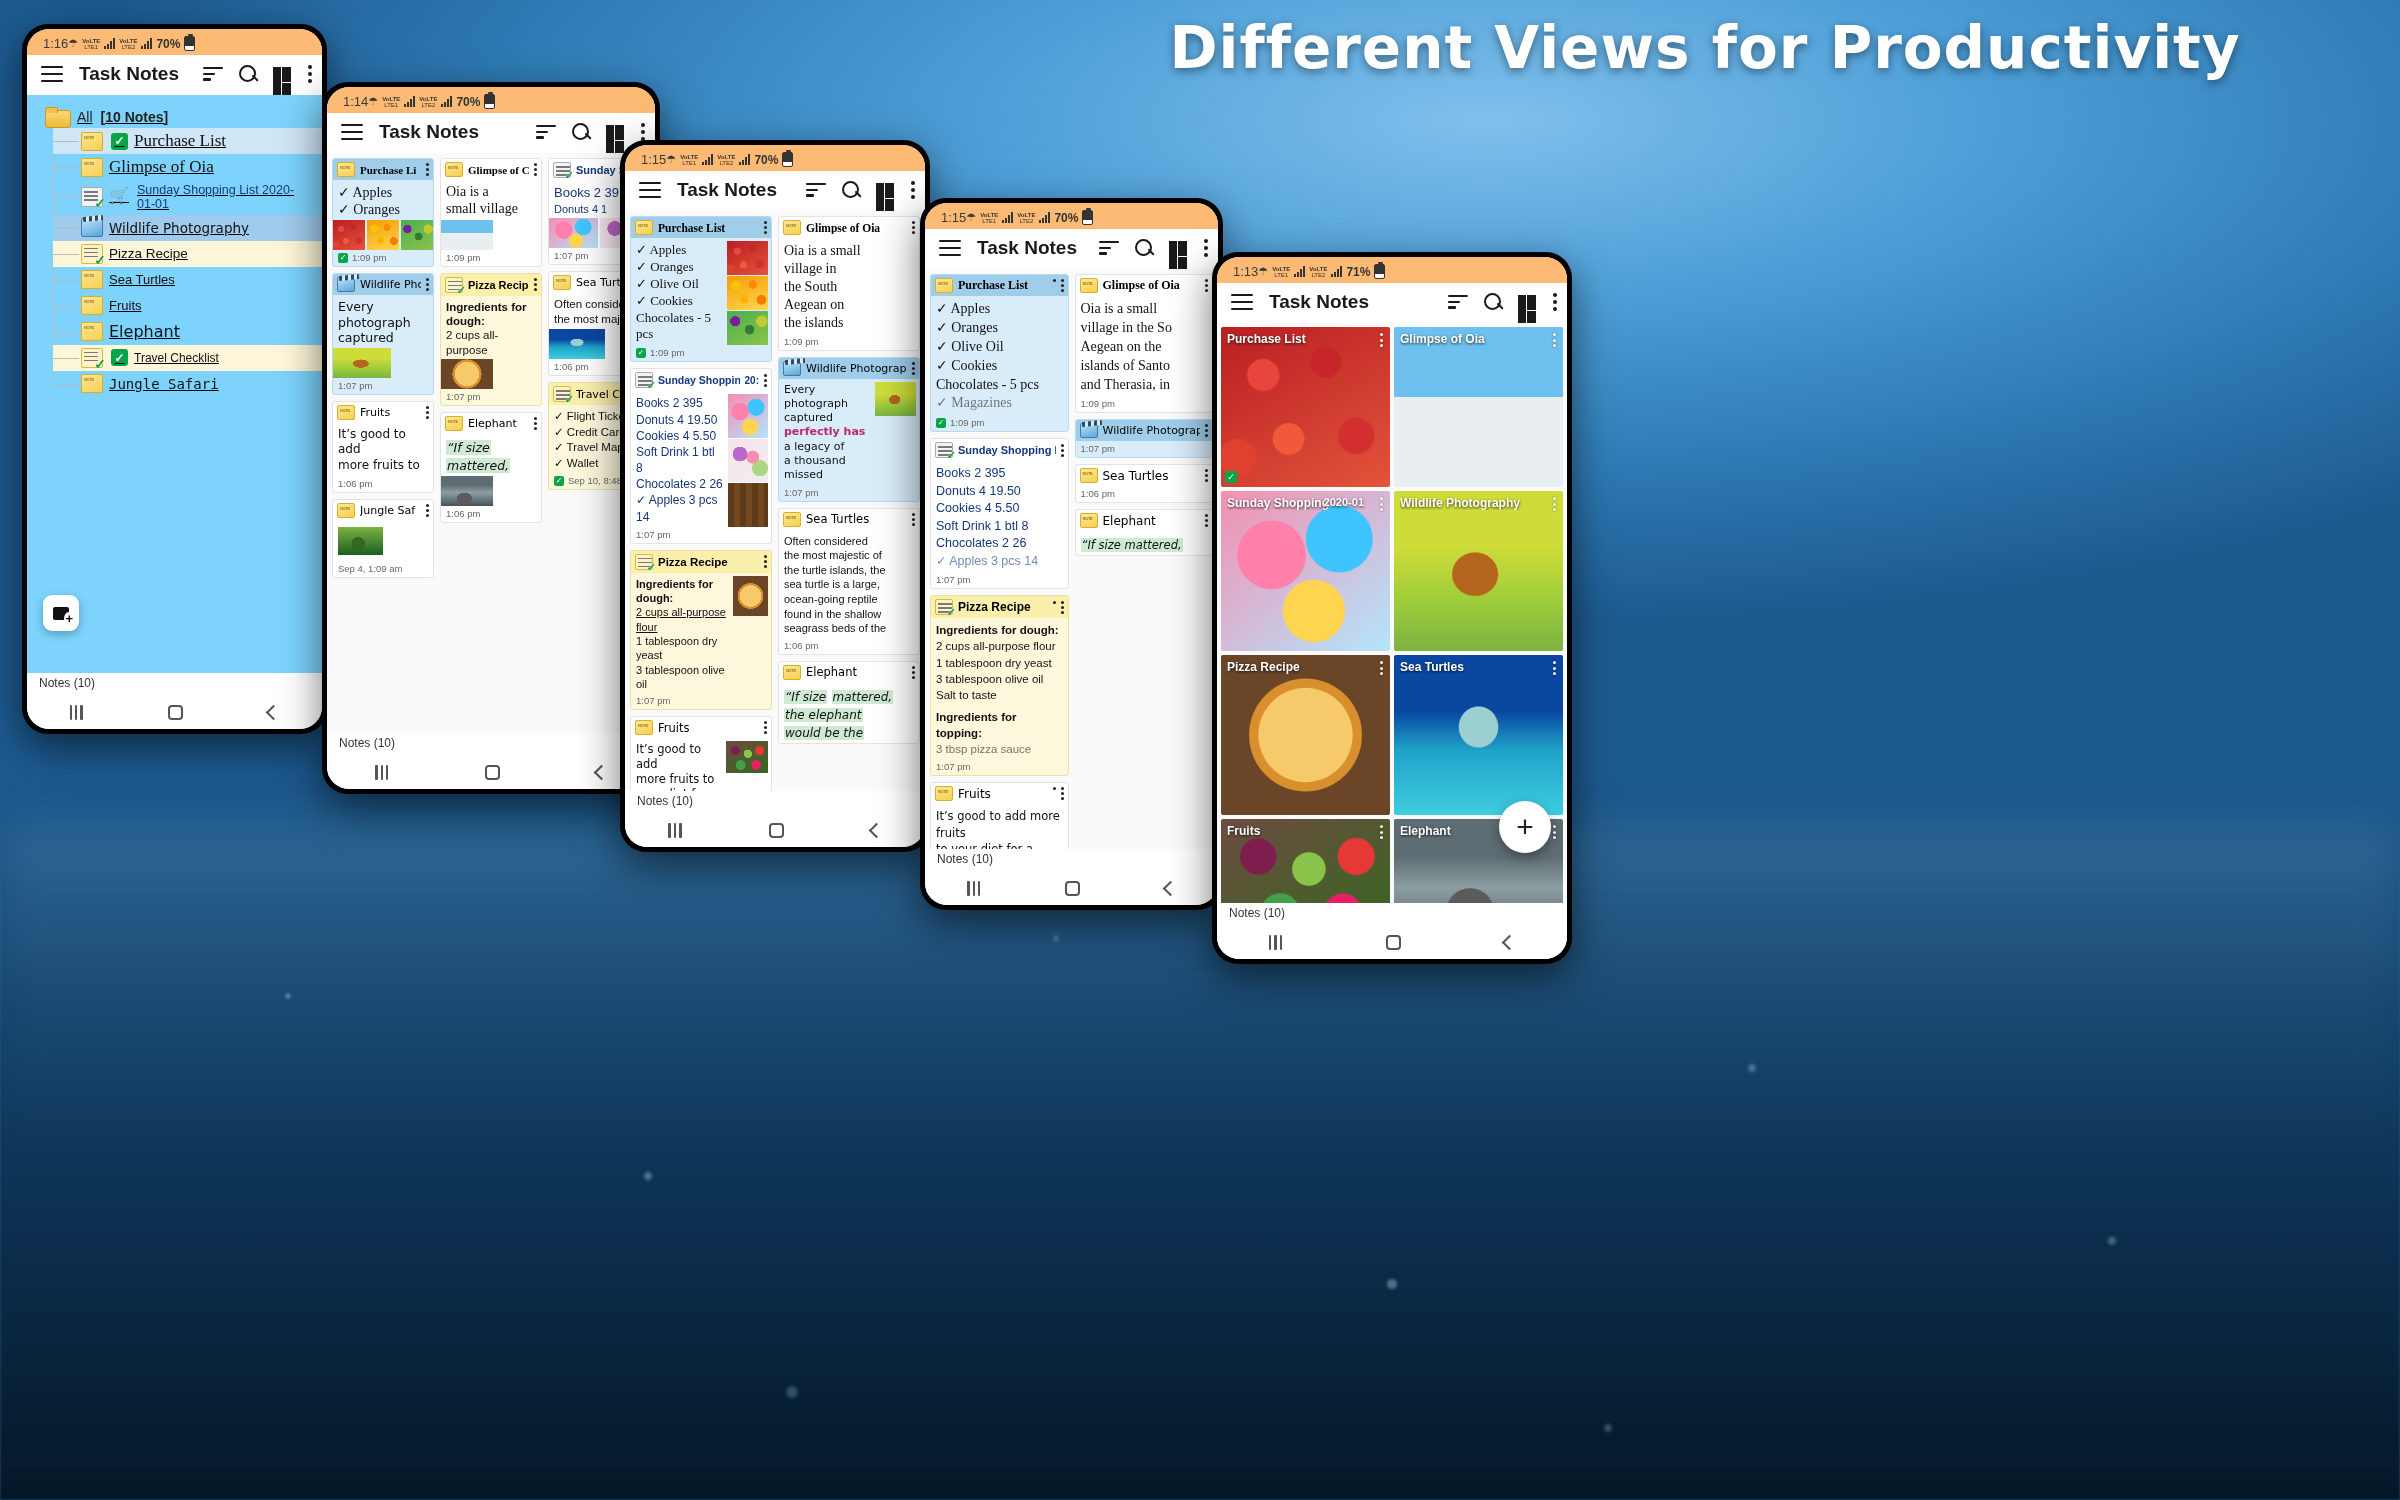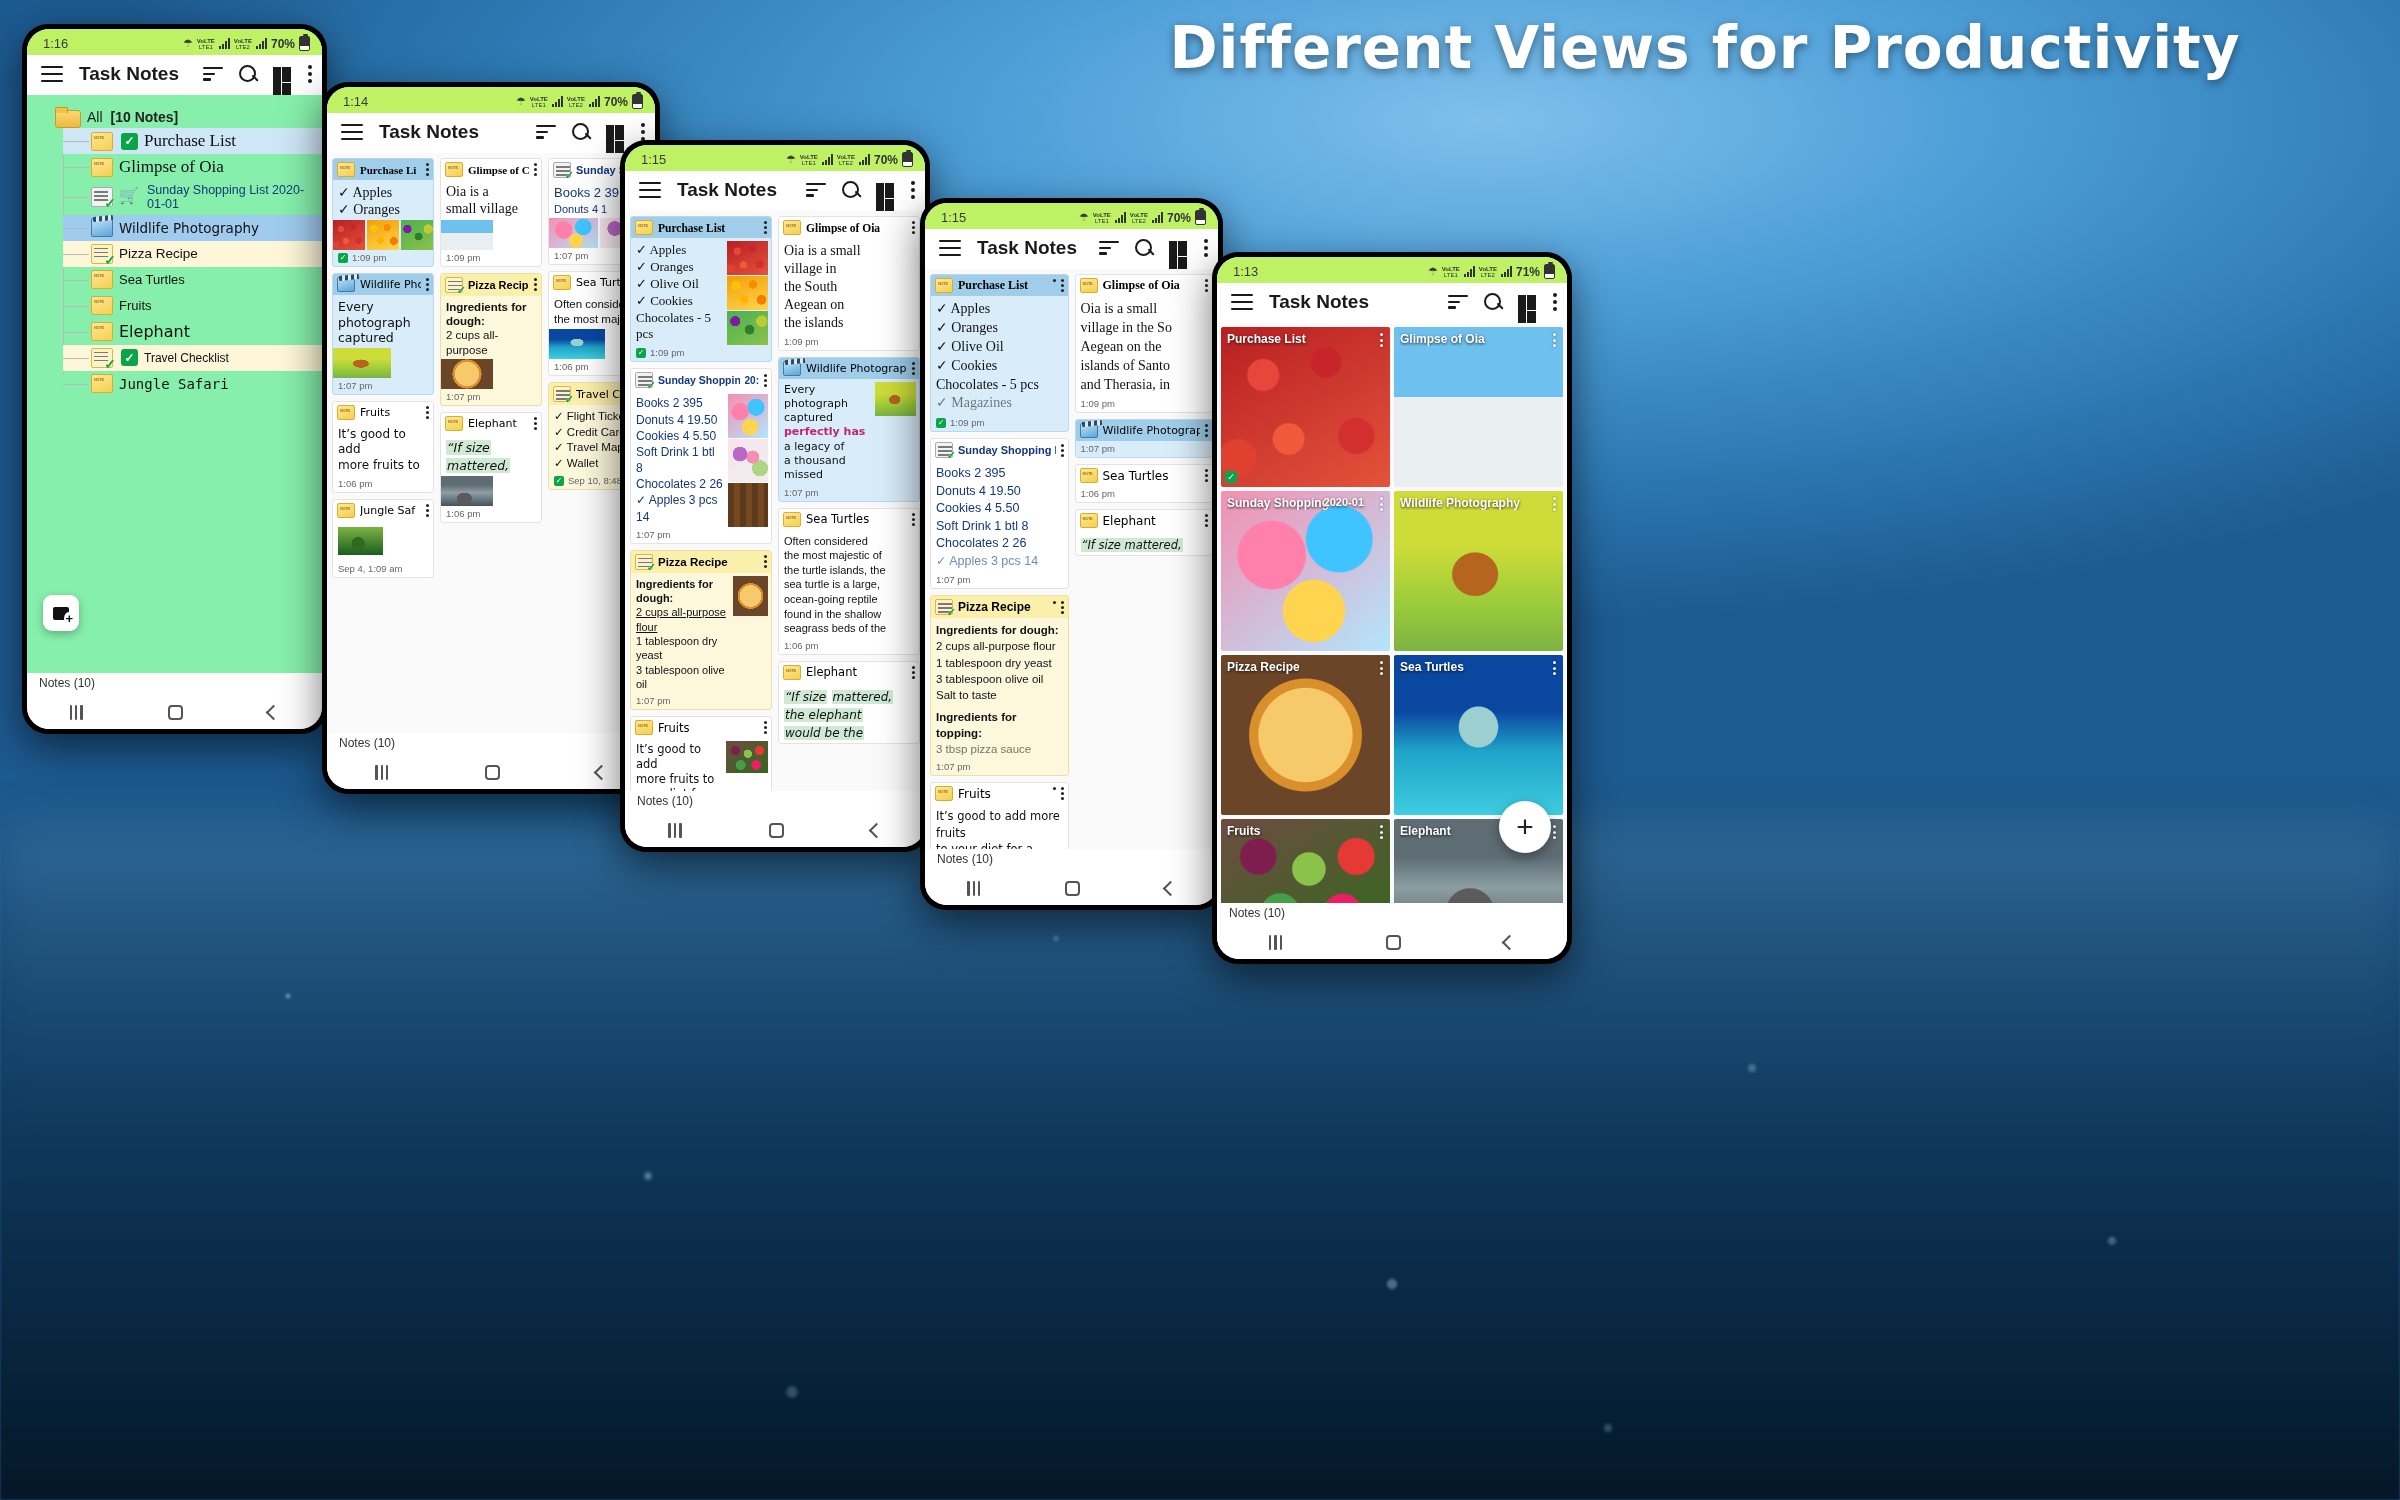--- a/index.html
+++ b/index.html
@@ -64,24 +64,24 @@
     position: relative;
     width: 100%; height: 100%;
     background: #fff;
     border-radius: 22px;
     overflow: hidden;
     display: flex; flex-direction: column;
   }
 
   
   .statusbar {
-    display: flex; align-items: center; justify-content: space-between;
+    display: flex; align-items: center; 
     padding: 5px 12px 2px 16px;
     font-size: 13px; color: #3b3b3b; font-weight: 500;
-    background: #bef264;
+    background: #fdba74;
     flex: 0 0 auto;
     height: 26px;
   }
   .status-right { display: flex; align-items: center; gap: 4px; }
   .sig { display:flex; align-items:flex-end; gap:1px; height:11px; }
   .sig i { display:block; width:2px; background:#333; }
   .sig i:nth-child(1){height:3px}.sig i:nth-child(2){height:5px}
   .sig i:nth-child(3){height:8px}.sig i:nth-child(4){height:11px}
   .lte { font-size: 6px; line-height: 1; color:#333; text-align:center;}
   .lte b{display:block;font-size:6px;font-weight:700}
@@ -130,21 +130,21 @@
   .nav-recents{ display:flex; gap:3px; }
   .nav-recents i{ width:2.4px; height:15px; background:#555; border-radius:1px;}
   .nav-home { width:15px;height:15px;border:2.2px solid #555;border-radius:4px; }
   .nav-back { width:11px;height:11px;border-left:2.2px solid #555;border-bottom:2.2px solid #555;transform:rotate(45deg); }
   .footer-count {
     flex:0 0 auto; background:#fff; color:#333; font-size:12px;
     padding: 3px 10px 5px 12px;
   }
 
   
-  .tree-wrap { padding: 10px 0 0 14px; background:#86efac; height:100%; }
+  .tree-wrap { padding: 10px 0 0 4px; background:#7dd3fc; height:100%;text-decoration:underline; }
   .tree-root { display:flex; align-items:center; gap:8px; padding: 2px 0 2px 14px; }
   .folder-ic { width:24px;height:19px;position:relative;flex:0 0 auto; }
   .folder-ic::before{content:"";position:absolute;left:0;top:3px;width:24px;height:16px;background:linear-gradient(180deg,#fbd976,#edb93b);border-radius:2px 3px 3px 3px;border:1px solid #c99b23}
   .folder-ic::after{content:"";position:absolute;left:0;top:0;width:11px;height:5px;background:#f0c24c;border-radius:2px 2px 0 0;border:1px solid #c99b23;border-bottom:none}
   .tree-root-label{font-size:14px;color:#222;}
   .tree-root-label b{font-weight:600;margin-left:8px}
   .tree-items { position:relative; margin-left: 22px; }
   .tree-items::before{content:"";position:absolute;left:0;top:0;bottom:22px;width:1px;background:#b9b9b9}
   .tree-row { position:relative; display:flex; align-items:center; gap:6px; padding: 3px 6px 3px 28px; min-height: 26px; }
   .tree-row::before{content:"";position:absolute;left:0;top:50%;width:26px;height:1px;background:#b9b9b9}

